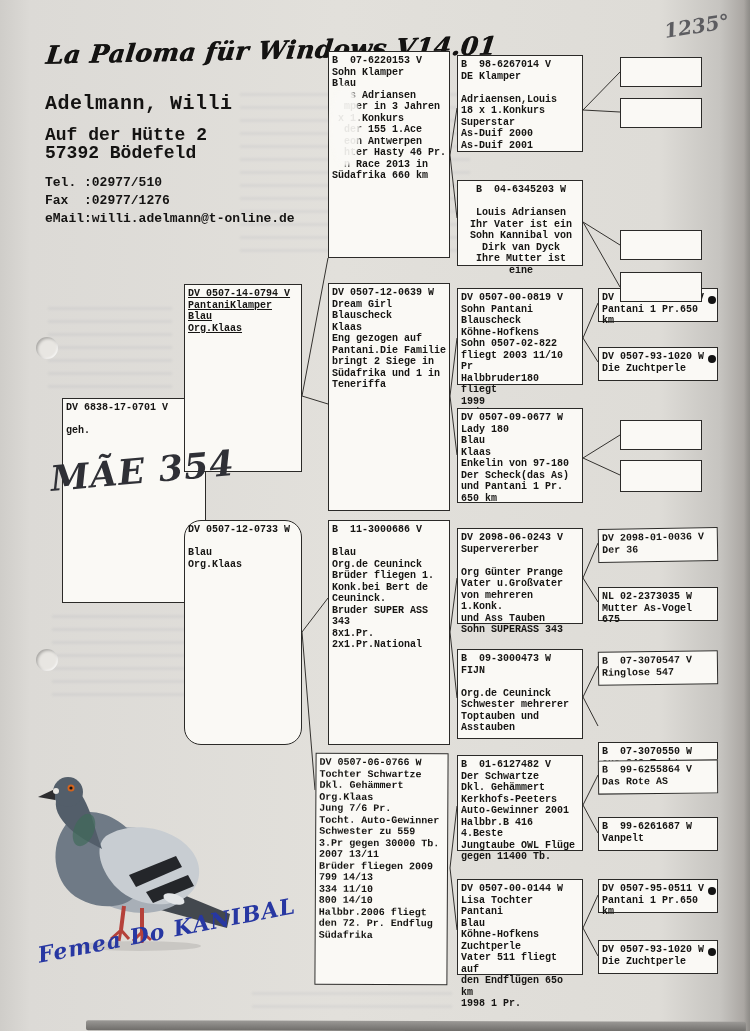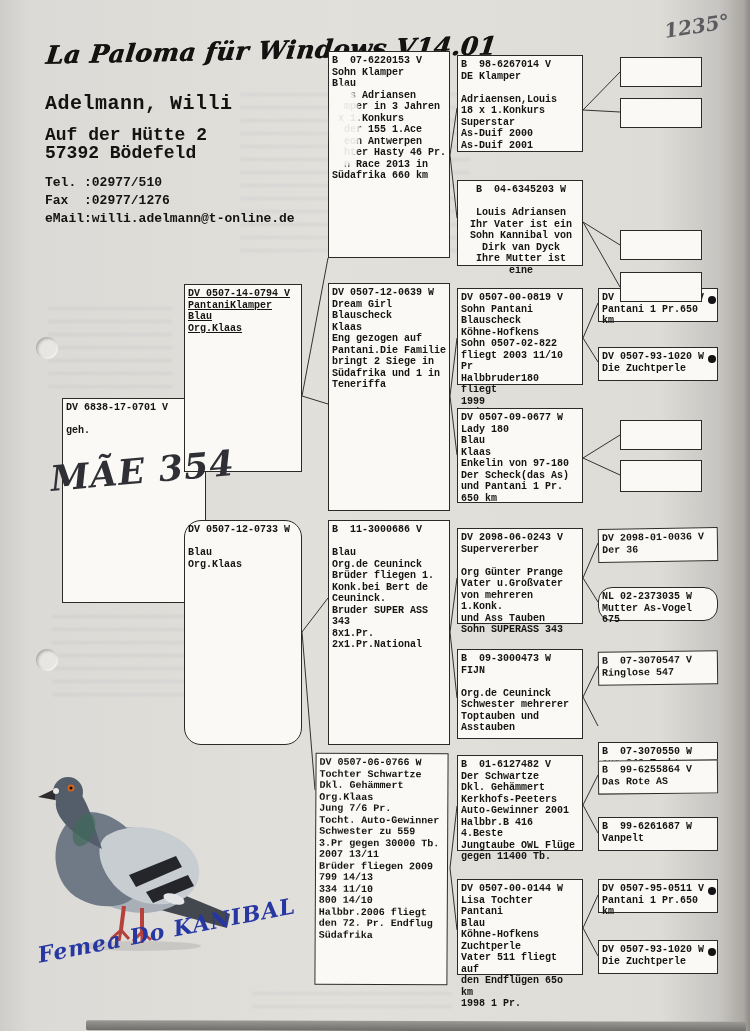--- a/index.html
+++ b/index.html
@@ -248,21 +248,21 @@
   </div>
   <div class="pbox" style="left:598px;top:347px;width:120px;height:34px;">
     <span class="bt">DV 0507-93-1020 W
 Die Zuchtperle</span>
     <span class="dot"></span>
   </div>
   <div class="pbox" style="left:598px;top:528px;width:120px;height:34px;transform:rotate(-1deg);">
     <span class="bt">DV 2098-01-0036 V
 Der 36</span>
   </div>
-  <div class="pbox" style="left:598px;top:587px;width:120px;height:34px;border-radius:14px;">
+  <div class="pbox" style="left:598px;top:587px;width:120px;height:34px;">
     <span class="bt">NL 02-2373035 W
 Mutter As-Vogel 675</span>
   </div>
   <div class="pbox" style="left:598px;top:651px;width:120px;height:34px;transform:rotate(-.8deg);">
     <span class="bt">B  07-3070547 V
 Ringlose 547</span>
   </div>
   <div class="pbox" style="left:598px;top:742px;width:120px;height:36px;">
     <span class="bt">B  07-3070550 W
 aus 243 Tochter 402</span>

